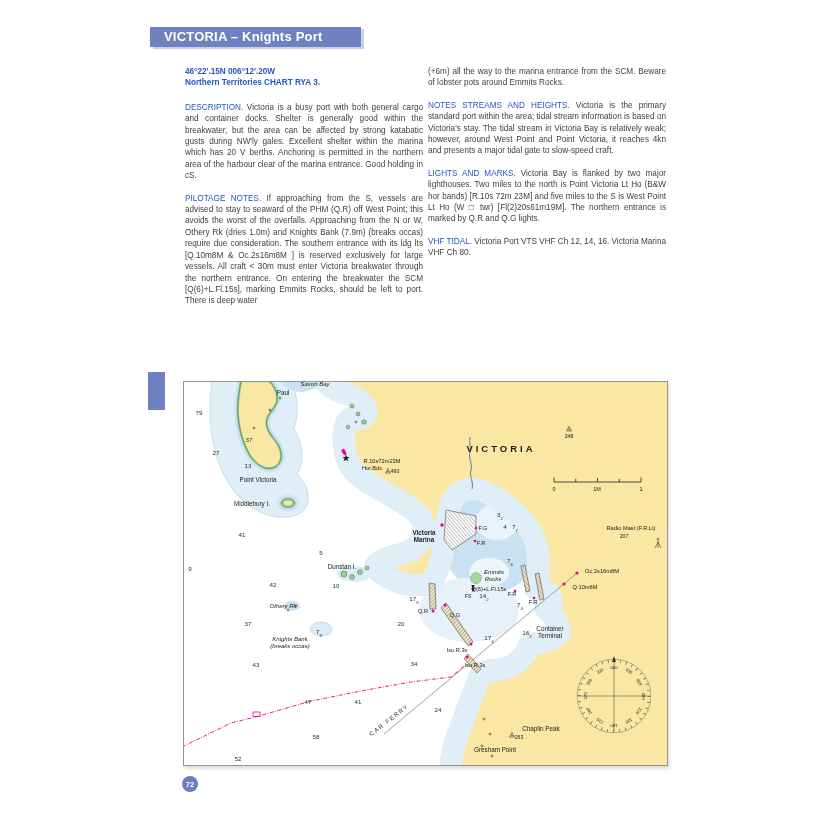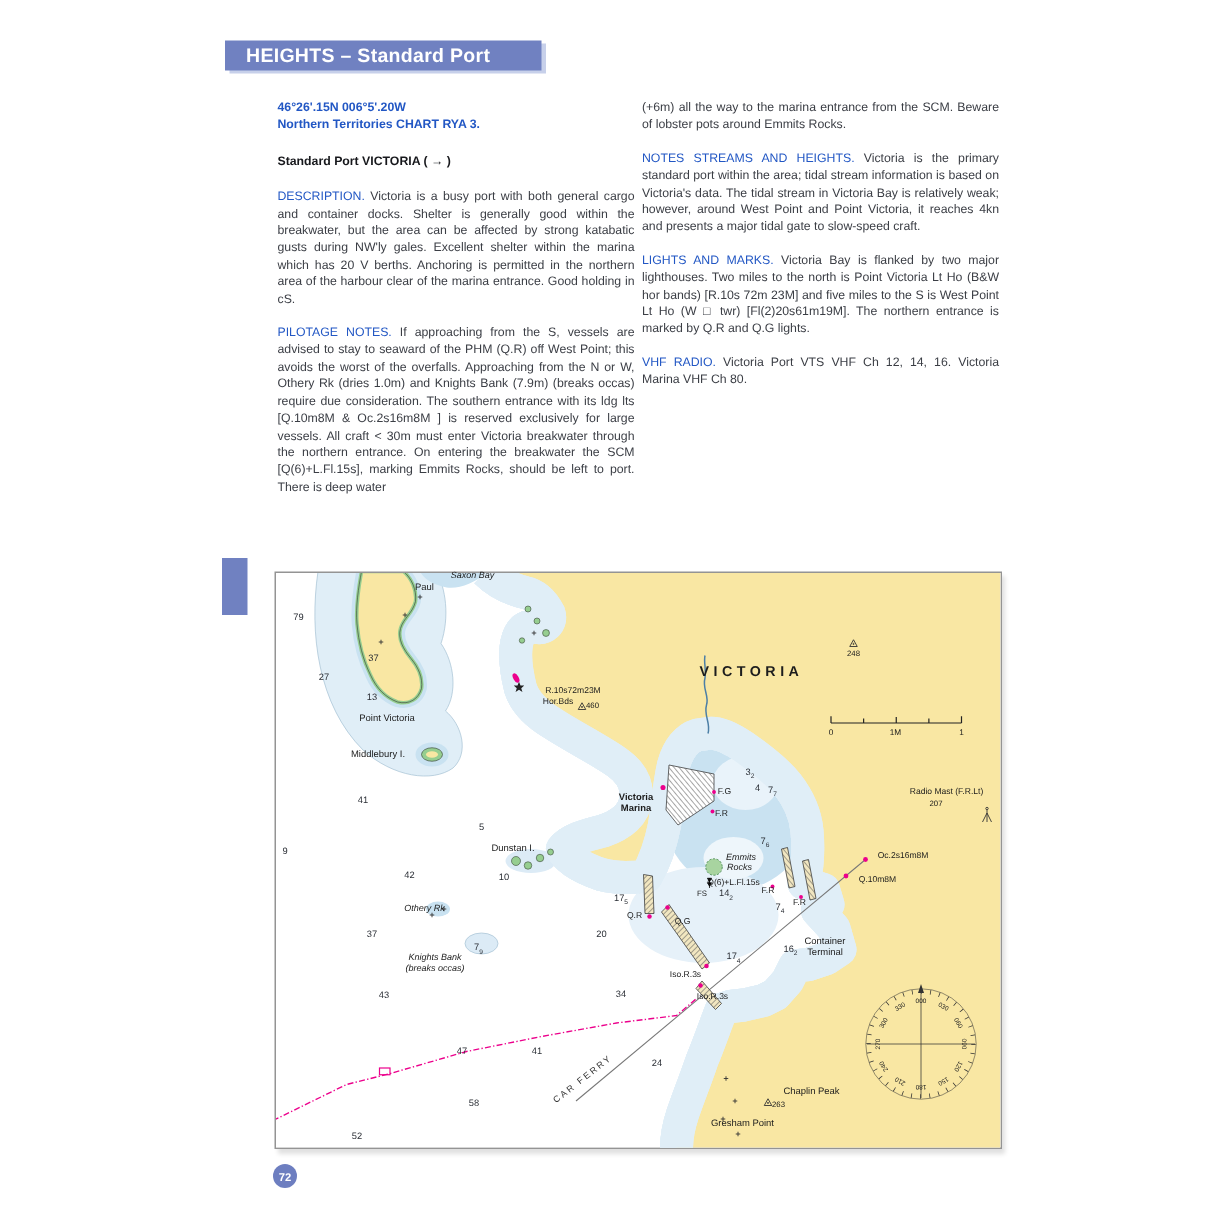--- a/index.html
+++ b/index.html
@@ -31,42 +31,41 @@
   .scale{font-size:5.5px}
   .ferry{font-size:6px;letter-spacing:1.5px;color:#333}
   .compass{font-size:4.3px;color:#222}
   .snd{font-size:6.2px;color:#2a2e35}
   .snd sub{font-size:4.4px;line-height:0}
 </style>
 </head>
 <body>
 
 <div class="abs header-bar">
-  <span>HEIGHTS – Standard Port</span>
+  <span>VICTORIA – Knights Port</span>
 </div>
 <div class="abs side-tab"></div>
 <div class="abs page-num">
   <span>72</span>
 </div>
 
 <div class="abs col" style="left:185px;top:66px">
   <div class="coords">
-    <span>46°26'.15N 006°5'.20W</span><br>
+    <span>46°22'.15N 006°12'.20W</span><br>
     <span>Northern Territories CHART RYA 3.</span>
   </div>
-  <div class="sp">Standard Port VICTORIA ( → )</div>
   <p><span class="head">DESCRIPTION.</span> <span>Victoria is a busy port with both general cargo and container docks. Shelter is generally good within the breakwater, but the area can be affected by strong katabatic gusts during NW'ly gales. Excellent shelter within the marina which has 20 V berths. Anchoring is permitted in the northern area of the harbour clear of the marina entrance. Good holding in cS.</span></p>
   <p><span class="head">PILOTAGE NOTES.</span> <span>If approaching from the S, vessels are advised to stay to seaward of the PHM (Q.R) off West Point; this avoids the worst of the overfalls. Approaching from the N or W, Othery Rk (dries 1.0m) and Knights Bank (7.9m) (breaks occas) require due consideration. The southern entrance with its ldg lts [Q.10m8M &amp; Oc.2s16m8M ] is reserved exclusively for large vessels. All craft &lt; 30m must enter Victoria breakwater through the northern entrance. On entering the breakwater the SCM [Q(6)+L.Fl.15s], marking Emmits Rocks, should be left to port. There is deep water</span></p>
 </div>
 
 <div class="abs col" style="left:428px;top:66px">
   <p>(+6m) all the way to the marina entrance from the SCM. Beware of lobster pots around Emmits Rocks.</p>
-  <p><span class="head">NOTES STREAMS AND HEIGHTS.</span> <span>Victoria is the primary standard port within the area; tidal stream information is based on Victoria's data. The tidal stream in Victoria Bay is relatively weak; however, around West Point and Point Victoria, it reaches 4kn and presents a major tidal gate to slow-speed craft.</span></p>
+  <p><span class="head">NOTES STREAMS AND HEIGHTS.</span> <span>Victoria is the primary standard port within the area; tidal stream information is based on Victoria's stay. The tidal stream in Victoria Bay is relatively weak; however, around West Point and Point Victoria, it reaches 4kn and presents a major tidal gate to slow-speed craft.</span></p>
   <p><span class="head">LIGHTS AND MARKS.</span> <span>Victoria Bay is flanked by two major lighthouses. Two miles to the north is Point Victoria Lt Ho (B&amp;W hor bands) [R.10s 72m 23M] and five miles to the S is West Point Lt Ho (W □ twr) [Fl(2)20s61m19M]. The northern entrance is marked by Q.R and Q.G lights.</span></p>
-  <p><span class="head">VHF RADIO.</span> <span>Victoria Port VTS VHF Ch 12, 14, 16. Victoria Marina VHF Ch 80.</span></p>
+  <p><span class="head">VHF TIDAL.</span> <span>Victoria Port VTS VHF Ch 12, 14, 16. Victoria Marina VHF Ch 80.</span></p>
 </div>
 
 <div class="abs" id="chart">
 <svg width="483" height="383" viewBox="0 0 483 383">
   <defs>
     <pattern id="ht" width="2.6" height="2.6" patternUnits="userSpaceOnUse" patternTransform="rotate(45)">
       <line x1="0" y1="0" x2="0" y2="2.6" stroke="#555" stroke-width="0.7"></line>
     </pattern>
     <pattern id="ht2" width="2.6" height="2.6" patternUnits="userSpaceOnUse" patternTransform="rotate(-40)">
       <line x1="0" y1="0" x2="0" y2="2.6" stroke="#555" stroke-width="0.7"></line>

